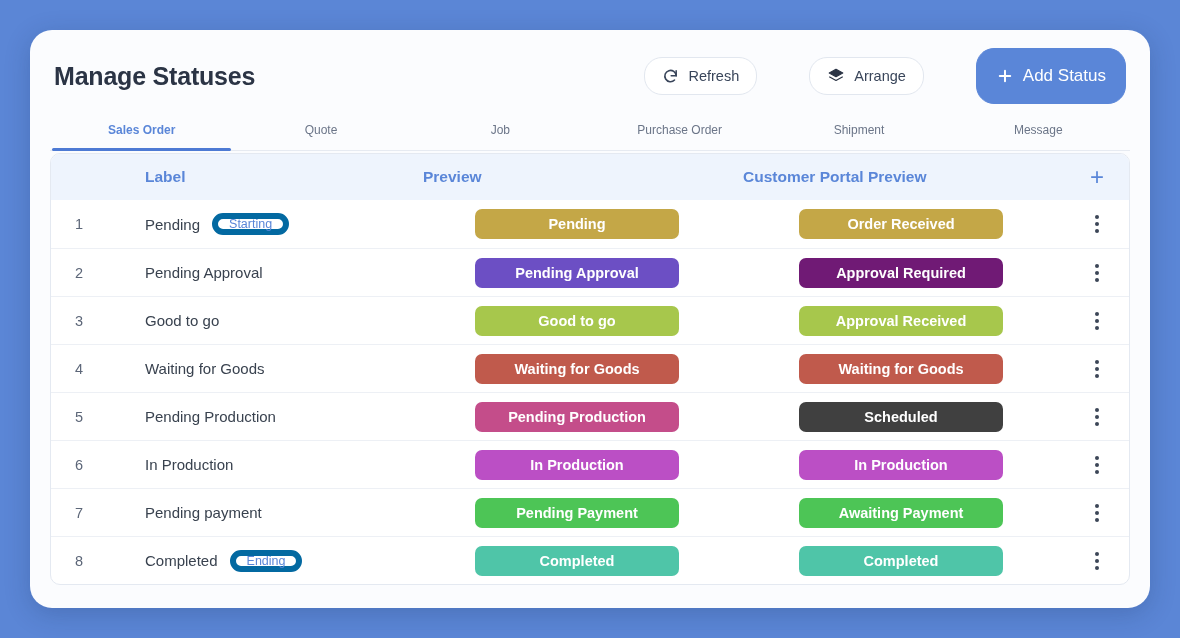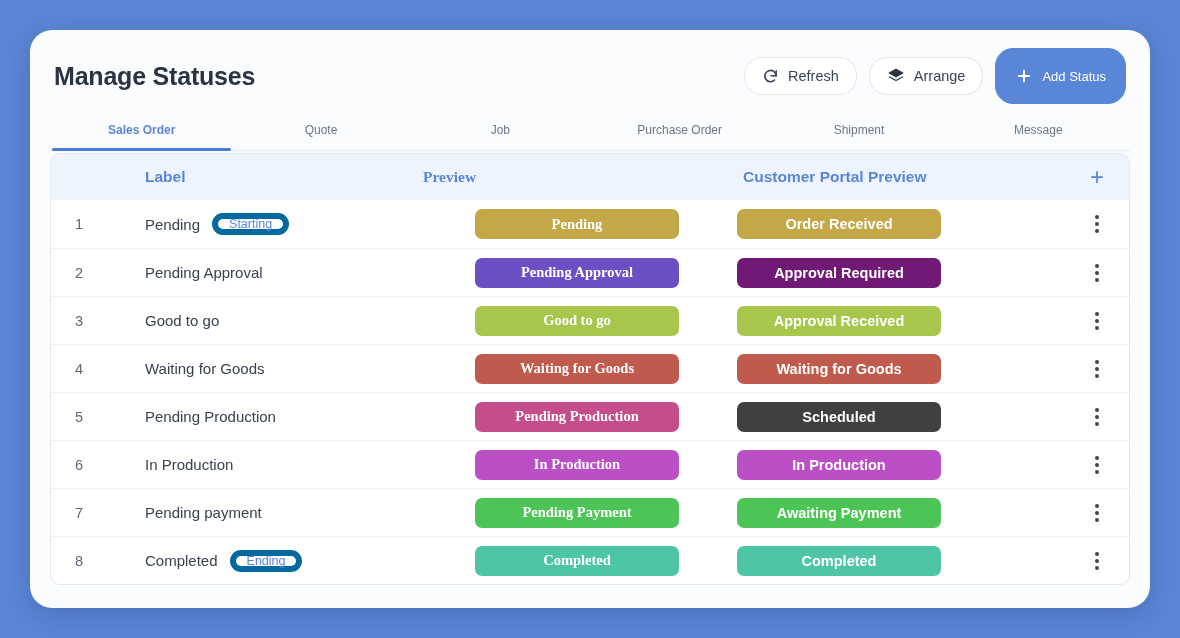--- a/index.html
+++ b/index.html
@@ -29,26 +29,26 @@
   }
   .page-title {
     font-size: 25px; font-weight: bold; color: #2b3445; letter-spacing: -0.2px;
   }
   .head-actions { display: flex; align-items: center; gap: 12px; }
   .btn {
     display: inline-flex; align-items: center; gap: 9px;
     height: 38px; padding: 0 17px;
     border-radius: 18px; font-size: 14.5px;
     border: 1px solid #e2e7ef; background: #ffffff; color: #39455a;
-    cursor: pointer; white-space: nowrap;
+    cursor: pointer; white-space: nowrap; margin-left: 40px;
   }
   .btn svg { display: block; }
   .btn-primary {
     background: #5a86d8; border-color: #5a86d8; color: #ffffff;
-    font-size: 13px; padding: 0 19px; height: 56px;
+    font-size: 17px; padding: 0 19px; height: 56px;
   }
   .tabs {
     display: flex; align-items: flex-end;
     border-bottom: 1px solid #e6eaf1;
     margin-top: 14px; padding: 0 2px;
   }
   .tab {
     flex: 1 1 0; text-align: center;
     font-size: 12px; color: #6b7588; padding: 9px 0 13px 0;
     cursor: pointer; position: relative;
@@ -65,22 +65,22 @@
     overflow: hidden;
     background: #ffffff;
   }
   .trow { display: flex; align-items: center; height: 48px; }
   .thead { background: #eef4fd; height: 46px; }
   .thead .cell { color: #5a86d8; font-size: 15.5px; font-weight: bold; }
   .trow + .trow { border-top: 1px solid #edf0f5; }
   .c-num { width: 56px; text-align: center; color: #5c6678; font-size: 14.5px; flex: 0 0 56px; }
   .c-label { flex: 0 0 310px; padding-left: 38px; display: flex; align-items: center; gap: 12px;
              color: #39424f; font-size: 15px; }
-  .c-prev { flex: 0 0 320px; display: flex; justify-content: center; font-family: Liberation Serif, serif; }
-  .c-cust { flex: 1 1 auto; display: flex; }
+  .c-prev { flex: 0 0 320px; display: flex; justify-content: center; }
+  .c-cust { flex: 1 1 auto; display: flex; justify-content: center; }
   .c-menu { flex: 0 0 64px; display: flex; justify-content: center; }
   .thead .c-label { padding-left: 38px; justify-content: flex-start; }
   .thead .c-prev { justify-content: flex-start; padding-left: 6px; }
   .thead .c-cust { justify-content: flex-start; padding-left: 6px; }
   .pill {
     display: inline-flex; align-items: center; justify-content: center;
     width: 204px; height: 30px; border-radius: 7px;
     color: #ffffff; font-size: 14.5px; font-weight: bold;
   }
   .badge {

